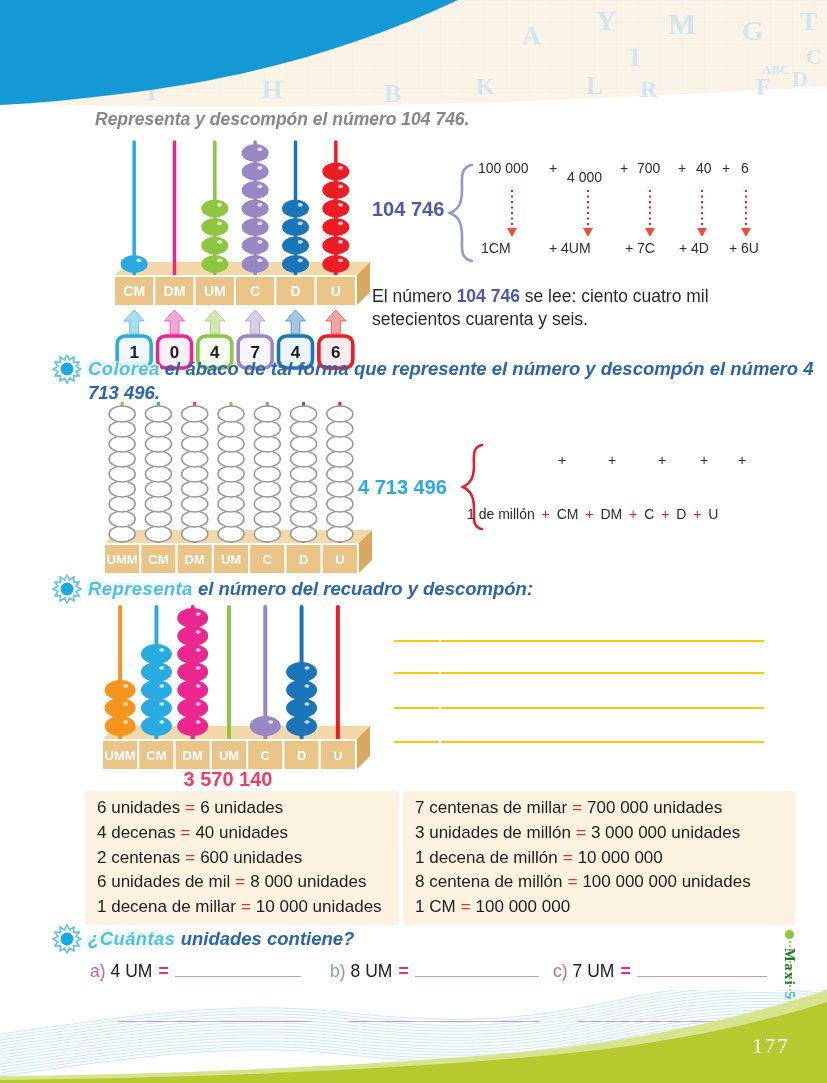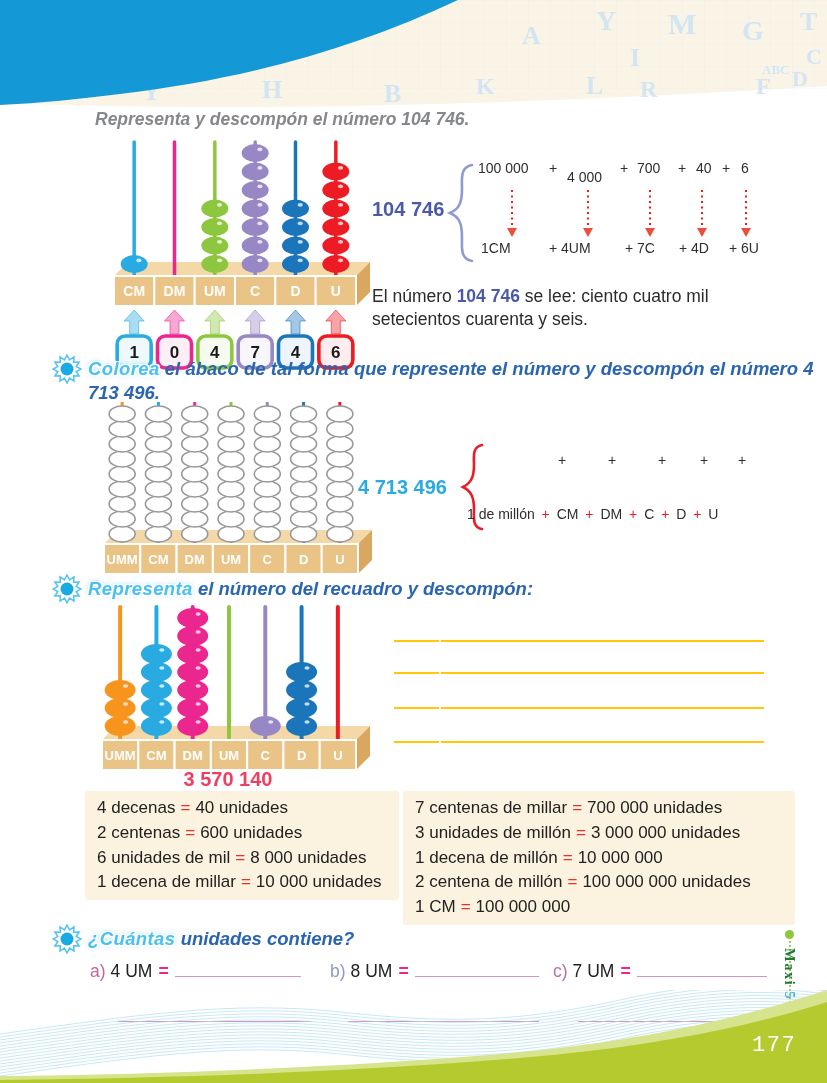--- a/index.html
+++ b/index.html
@@ -30,21 +30,21 @@
   .ex-item{position:absolute;font-size:17.5px;color:#222;white-space:nowrap;}
   .ex-label{margin-right:5px;}
   .ex-eq{color:#ec268f;font-weight:bold;margin:0 6px;}
   .ex-line{display:inline-block;border-bottom:1.8px solid #d494c2;height:15px;}
   .abacus-num{position:absolute;font-size:20px;font-weight:bold;color:#ee3e62;
               text-align:center;white-space:nowrap;}
   .maxi{position:absolute;left:781px;top:948px;writing-mode:vertical-rl;
         font-family:"Liberation Serif",serif;font-size:14.5px;font-weight:bold;
         color:#1f7a33;letter-spacing:1.5px;}
   .pagenum{position:absolute;left:752px;top:1033px;font-size:22px;color:#ffffff;
-           letter-spacing:1.5px;font-family:Liberation Mono, monospace;}
+           letter-spacing:1.5px;font-family:Liberation Serif, serif;}
 </style>
 </head>
 <body>
 
 <div class="page">
 
   <svg class="abs" id="header-art" width="827" height="112" style="left:0;top:0">
     <defs>
       <pattern id="grid" width="22" height="22" patternUnits="userSpaceOnUse">
         <path d="M22 0H0V22" fill="none" stroke="#dfe9f2" stroke-width="1"></path>
@@ -383,30 +383,31 @@
       <div class="yline abs" style="left: 441px; top: 640px; width: 323px;"></div>
       <div class="yline abs" style="left: 394px; top: 672px; width: 45px;"></div>
       <div class="yline abs" style="left: 441px; top: 672px; width: 323px;"></div>
       <div class="yline abs" style="left: 394px; top: 707px; width: 45px;"></div>
       <div class="yline abs" style="left: 441px; top: 707px; width: 323px;"></div>
       <div class="yline abs" style="left: 394px; top: 741px; width: 45px;"></div>
       <div class="yline abs" style="left: 441px; top: 741px; width: 323px;"></div>
     </div>
 
   <div class="eq-box" id="eqleft" style="left:85px;top:791px;width:290px">
+      <div class="eqrow"><span>6 unidades</span><span class="eqsign">=</span><span>6 unidades</span></div>
       <div class="eqrow"><span>4 decenas</span><span class="eqsign">=</span><span>40 unidades</span></div>
       <div class="eqrow"><span>2 centenas</span><span class="eqsign">=</span><span>600 unidades</span></div>
       <div class="eqrow"><span>6 unidades de mil</span><span class="eqsign">=</span><span>8 000 unidades</span></div>
       <div class="eqrow"><span>1 decena de millar</span><span class="eqsign">=</span><span>10 000 unidades</span></div>
     </div>
   <div class="eq-box" id="eqright" style="left:403px;top:791px;width:368px">
       <div class="eqrow"><span>7 centenas de millar</span><span class="eqsign">=</span><span>700 000 unidades</span></div>
       <div class="eqrow"><span>3 unidades de millón</span><span class="eqsign">=</span><span>3 000 000 unidades</span></div>
       <div class="eqrow"><span>1 decena de millón</span><span class="eqsign">=</span><span>10 000 000</span></div>
-      <div class="eqrow"><span>2 centena de millón</span><span class="eqsign">=</span><span>100 000 000 unidades</span></div>
+      <div class="eqrow"><span>8 centena de millón</span><span class="eqsign">=</span><span>100 000 000 unidades</span></div>
       <div class="eqrow"><span>1 CM</span><span class="eqsign">=</span><span>100 000 000</span></div>
     </div>
 
   <div class="heading" style="top:927px">
     <svg class="star" width="30" height="30">
       <polygon class="star12" fill="#ffffff" stroke="#55c3f0" stroke-width="1.5" points="15.0,1.0 17.5,5.8 22.0,2.9 21.7,8.3 27.1,8.0 24.2,12.5 29.0,15.0 24.2,17.5 27.1,22.0 21.7,21.7 22.0,27.1 17.5,24.2 15.0,29.0 12.5,24.2 8.0,27.1 8.3,21.7 2.9,22.0 5.8,17.5 1.0,15.0 5.8,12.5 2.9,8.0 8.3,8.3 8.0,2.9 12.5,5.8"></polygon>
       <circle cx="15" cy="15" r="6.5" fill="#1aa9e1"></circle>
     </svg>
     <span class="bubble">¿Cuántas</span><span> unidades contiene?</span>
   </div>

